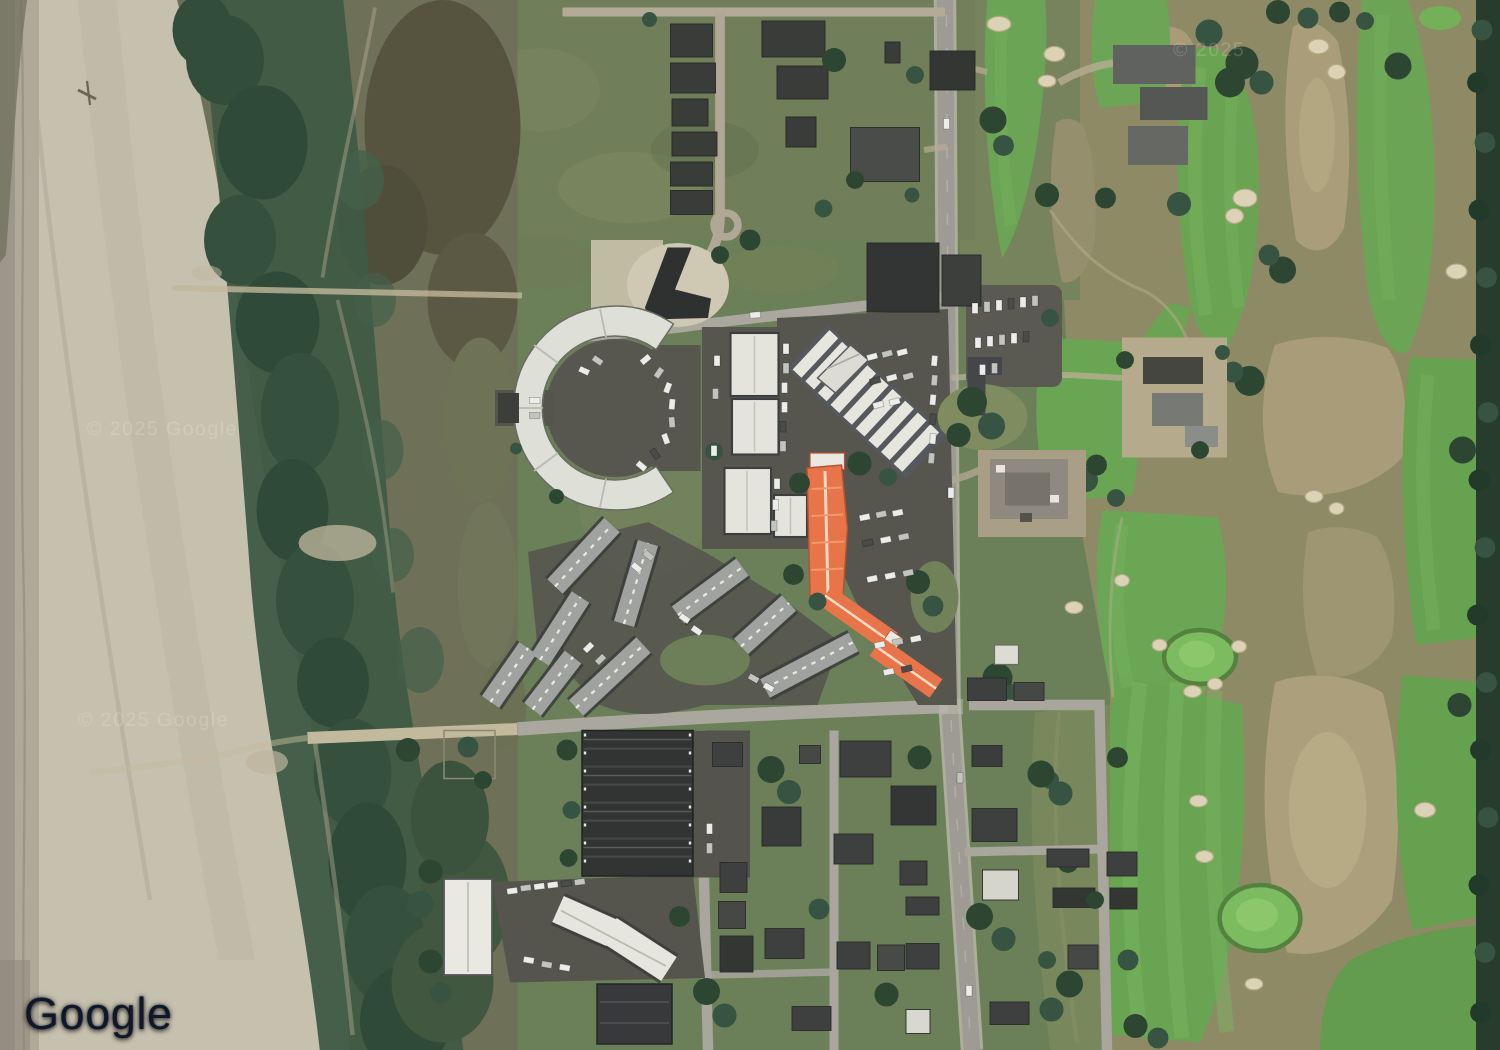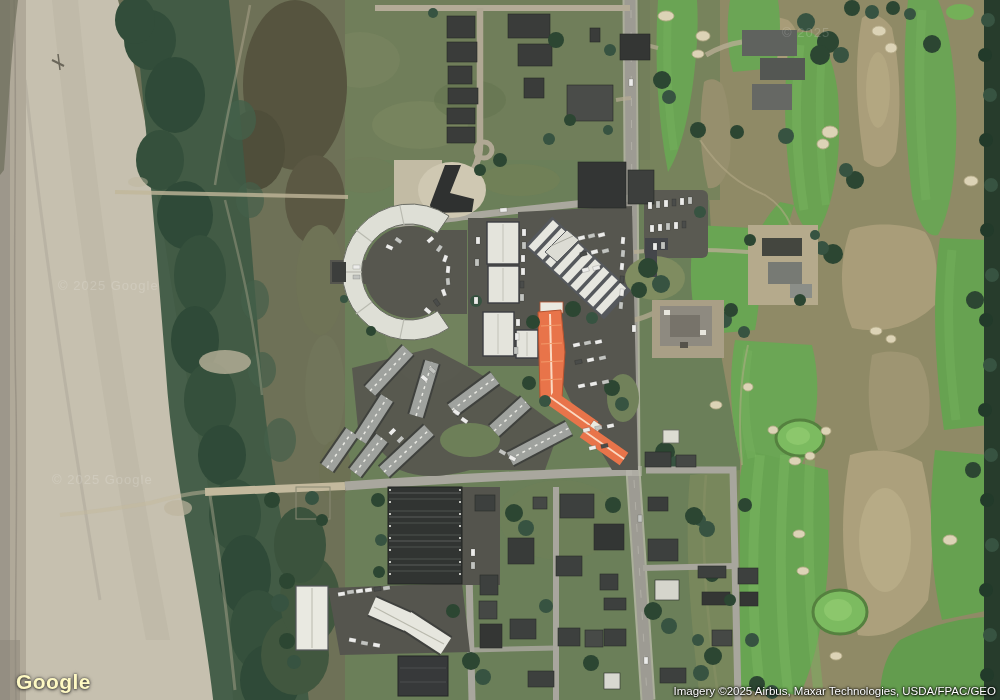--- a/index.html
+++ b/index.html
@@ -1,20 +1,20 @@
 <!DOCTYPE html>
 <html><head>
 <meta charset="utf-8">
 <style>
   html,body{margin:0;padding:0;background:#1b1b1b;}
   .stage{position:relative;width:1000px;height:700px;overflow:hidden;
          font-family:"Liberation Sans",sans-serif;background:#6b7f59;}
   .stage svg{position:absolute;left:0;top:0;}
-  .google-logo{position:absolute;left:16px;bottom:6px;color:#fef9c3;font-size:21px;
-               font-weight:bold;letter-spacing:.4px;
+  .google-logo{position:absolute;left:16px;bottom:6px;color:#0f172a;font-size:30px;
+               font-weight:normal;letter-spacing:.4px;
                text-shadow:0 1px 3px rgba(0,0,0,.55),0 0 2px rgba(80,80,80,.9),0 0 4px rgba(0,0,0,.35);}
   .attribution{position:absolute;right:4px;bottom:3px;color:#fff;font-size:11.5px;
                text-shadow:0 0 2px #000,0 0 3px #000,0 1px 2px rgba(0,0,0,.8);}
   .car{stroke:rgba(0,0,0,.35);stroke-width:.4;}
   .cw{fill:#ececea}.cs{fill:#c2c4c0}.cd{fill:#4a4c4a}
   .t1{fill:#2c4632}.t2{fill:#375341}.t3{fill:#223a2a}
   .bunker{fill:#dcd3b6;stroke:#b4a987;stroke-width:.8}
   .wm{fill:#ffffff;opacity:.16;font-size:13px;letter-spacing:1px;}
 </style>
 </head>
@@ -630,14 +630,13 @@
   </g>
 
   <g>
     <text class="wm" x="58" y="290">© 2025 Google</text>
     <text class="wm" x="52" y="484">© 2025 Google</text>
     <text class="wm" x="782" y="37">© 2025</text>
   </g>
 </svg>
 
 <div class="google-logo">Google</div>
-<div class="attribution">Imagery ©2025 Airbus, Maxar Technologies, USDA/FPAC/GEO</div>
 </div>
 
 </body></html>

